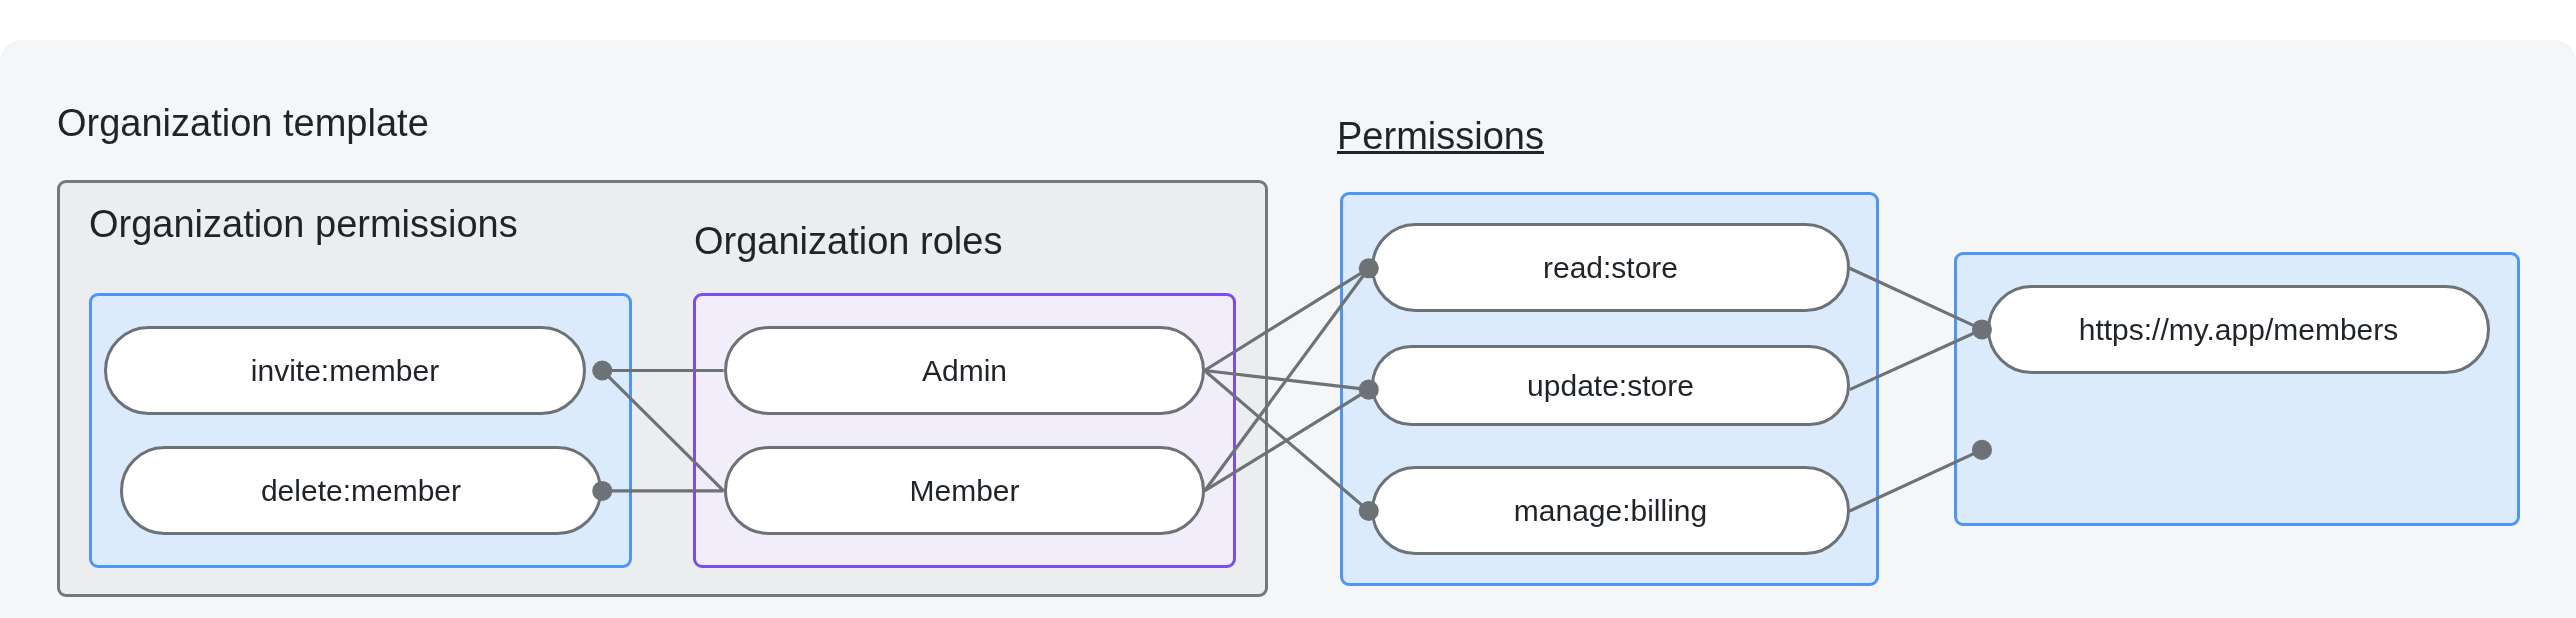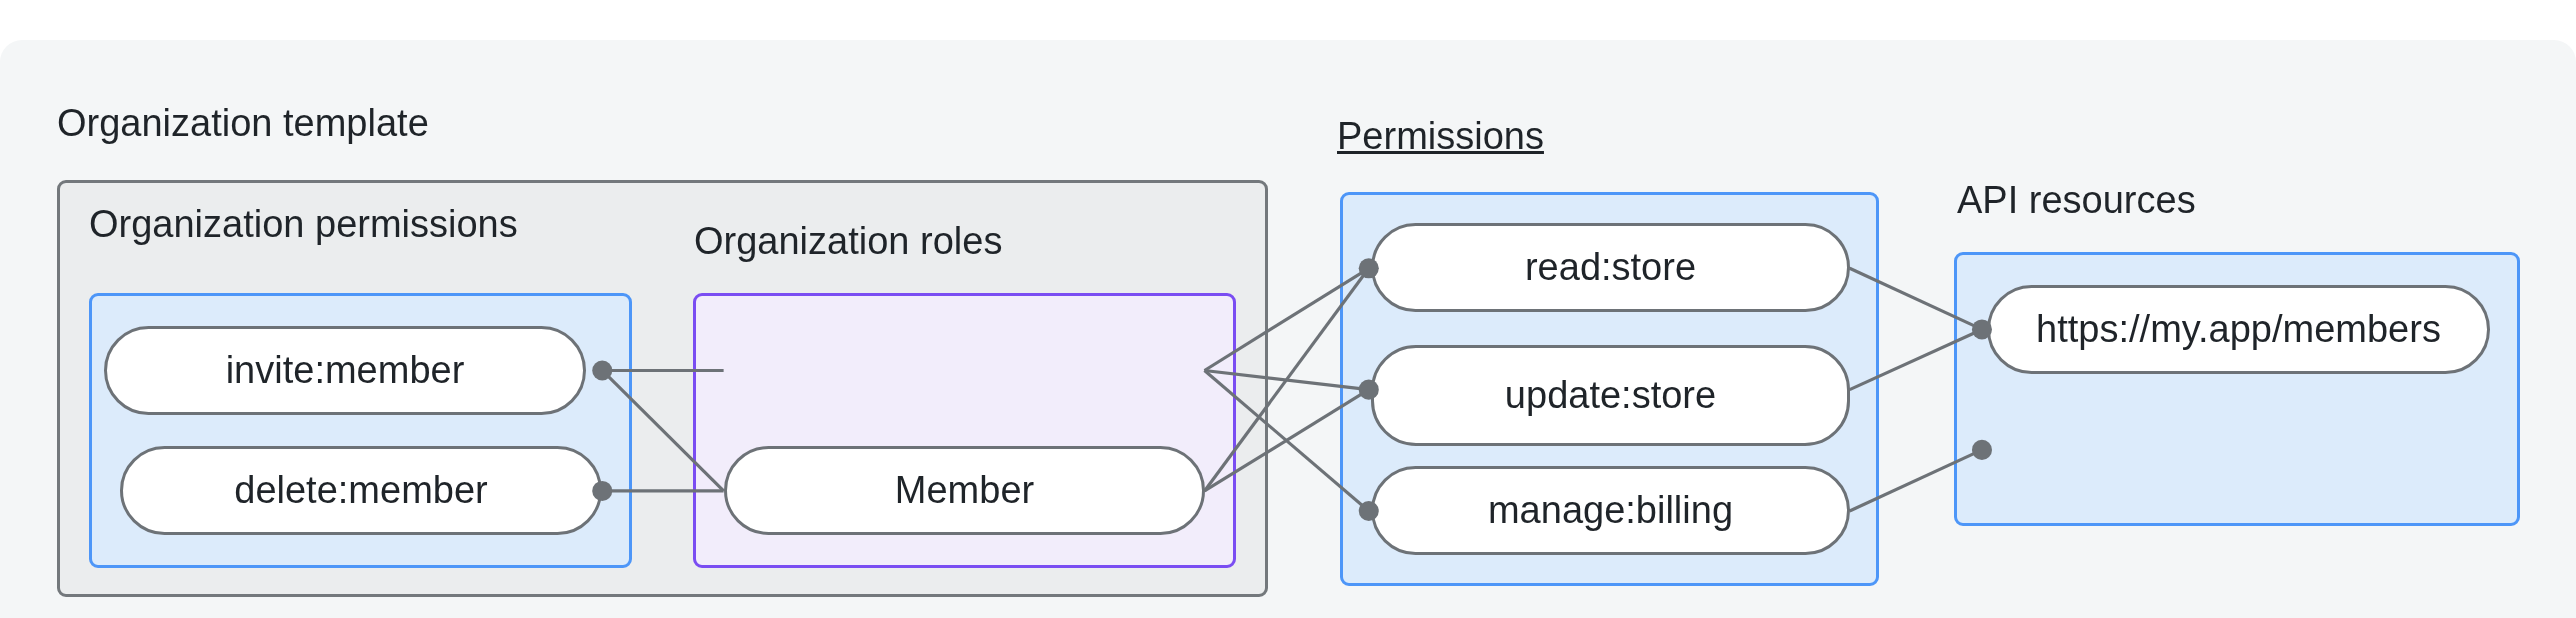--- a/index.html
+++ b/index.html
@@ -43,21 +43,21 @@
   }
   .pill{
     position:absolute;
     box-sizing:border-box;
     background:#ffffff;
     border:3.2px solid #6d7277;
     border-radius:45px;
     display:flex;
     align-items:center;
     justify-content:center;
-    font-size:38px;
+    font-size:30px;
     color:#1f2429;
     white-space:nowrap;
   }
   .edges{
     position:absolute;inset:0;
     width:2576px;height:619px;
     pointer-events:none;
   }
   .edges line{
     stroke:#6d7277;
@@ -77,45 +77,47 @@
   <div class="sec-label" style="left:57px;top:61px;">Organization template</div>
 
   <div class="box gray" style="left:57px;top:140px;width:1211px;height:417px;"></div>
 
   <div class="sec-label" style="left:89px;top:162px;">Organization permissions</div>
 
   <div class="sec-label" style="left:694px;top:179px;">Organization roles</div>
 
   <div class="sec-label" style="left:1337px;top:74px;text-decoration:underline;">Permissions</div>
 
-  <div class="sec-label" style="left:1957px;top:138px;">API resources</div>
 
   <div class="box blue" style="left:89px;top:253px;width:543px;height:275px;"></div>
 
   <div class="box purple" style="left:693px;top:253px;width:543px;height:275px;"></div>
 
   <div class="box blue" style="left:1340px;top:152px;width:539px;height:394px;"></div>
 
   <div class="box blue" style="left:1954px;top:212px;width:566px;height:274px;"></div>
 
   <div class="pill" style="left:104px;top:286px;width:482px;height:89px;">
     <span>invite:member</span>
   </div>
   <div class="pill" style="left:120px;top:406px;width:482px;height:89px;">
     <span>delete:member</span>
   </div>
 
+  <div class="pill" style="left:724px;top:286px;width:481px;height:89px;">
+    <span>Admin</span>
+  </div>
   <div class="pill" style="left:724px;top:406px;width:481px;height:89px;">
     <span>Member</span>
   </div>
 
   <div class="pill" style="left:1371px;top:183px;width:479px;height:89px;">
     <span>read:store</span>
   </div>
-  <div class="pill" style="left:1371px;top:305px;width:479px;height:101px;">
+  <div class="pill" style="left:1371px;top:305px;width:479px;height:81px;">
     <span>update:store</span>
   </div>
   <div class="pill" style="left:1987px;top:245px;width:503px;height:89px;">
     <span>https://my.app/members</span>
   </div>
 
   <div class="pill" style="left:1371px;top:426px;width:479px;height:89px;">
     <span>manage:billing</span>
   </div>
 

